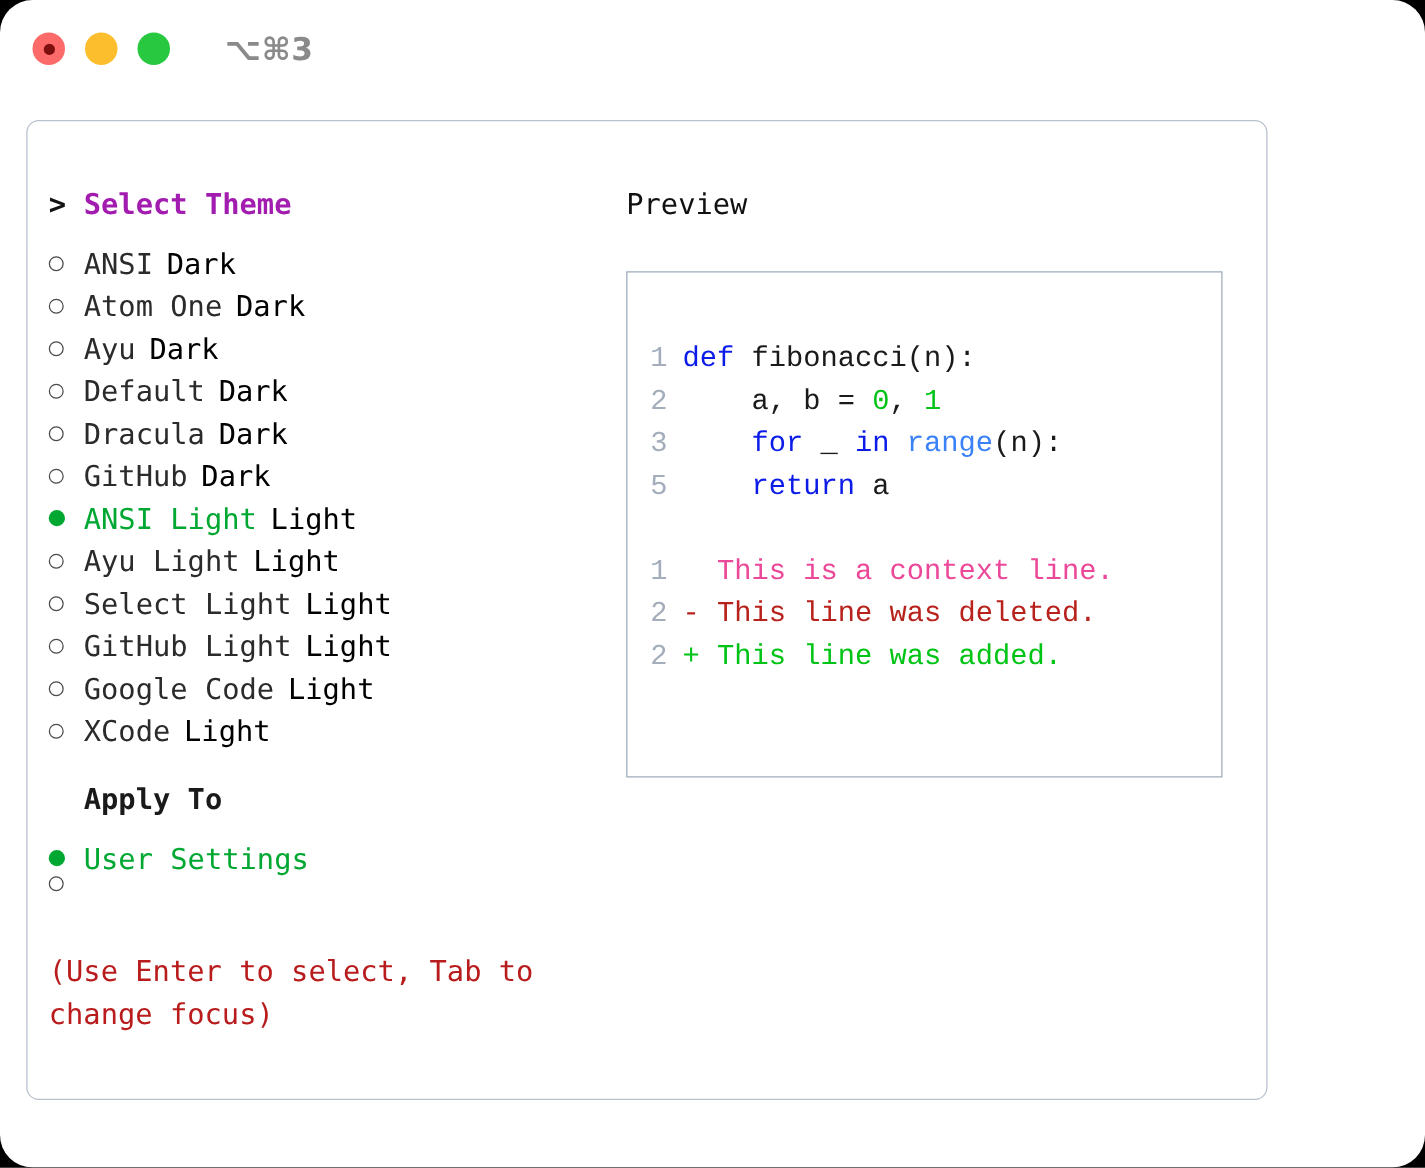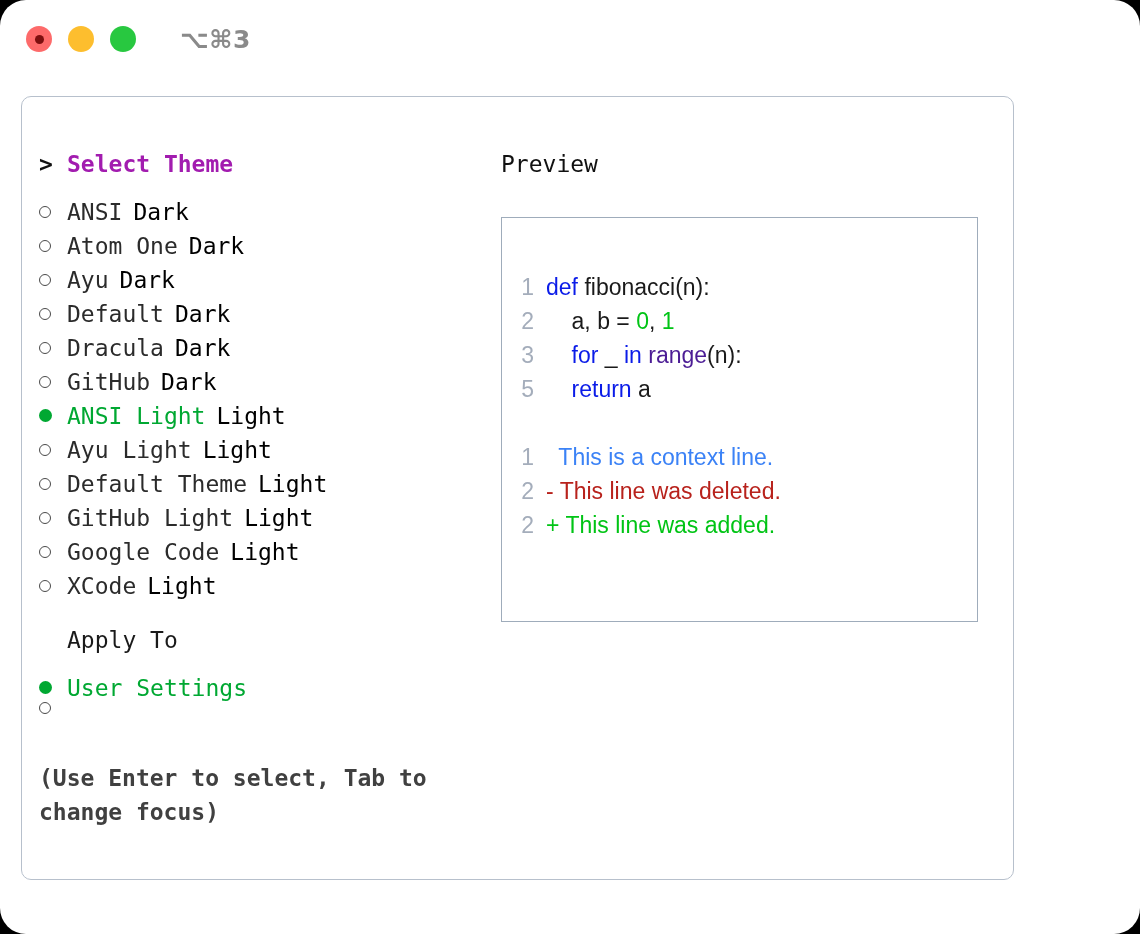--- a/index.html
+++ b/index.html
@@ -146,36 +146,35 @@
   }
   .item-name.sel {
     color: #00a832;
   }
   .item-tag {
     color: #000000;
     padding-left: 11px;
   }
   .section-head {
     color: #1a1a1a;
-    font-weight: normal;
+    font-weight: bold;
     font-size: 23px;
     padding-left: 28px;
   }
 
   .spacer-row { height: 34px; }
 
   .hint {
     position: absolute;
     left: 17px;
     top: 664px;
     width: 420px;
     font-size: 23px;
     line-height: 34px;
-    color: #404040;
-    font-weight: bold;
+    color: #b91c1c;
   }
 
   
   .right-col {
     position: absolute;
     left: 479px;
     top: 50px;
     width: 490px;
   }
   .preview-title {
@@ -196,34 +195,34 @@
   .code-area {
     position: absolute;
     left: 18px;
     top: 52px;
     right: 8px;
   }
   .code-line {
     font-size: 23px;
     line-height: 34px;
     white-space: pre;
-    font-family: Liberation Sans, sans-serif;
+    font-family: Liberation Mono, monospace;
   }
   .lno {
     color: #a4adbb;
     display: inline-block;
     width: 14px;
     text-align: right;
     margin-right: 12px;
   }
   .tok-kw   { color: #0b1ce8; }
-  .tok-fn   { color: #4c1d95; }
+  .tok-fn   { color: #3b82f6; }
   .tok-num  { color: #00c415; }
   .tok-plain{ color: #1a1a1a; }
-  .tok-ctx  { color: #3b82f6; text-align: right; }
+  .tok-ctx  { color: #ec4899; text-align: right; }
   .tok-del  { color: #b8221c; }
   .tok-add  { color: #00c415; }
 
   .code-gap { height: 34px; }
 </style>
 </head>
 <body>
 
 <div class="window">
 
@@ -250,21 +249,21 @@
 
         <div id="theme-list">
             <div class="row"><span class="marker"><span class="bullet-ring"></span></span><span class="item-name">ANSI</span><span class="item-tag">Dark</span></div>
             <div class="row"><span class="marker"><span class="bullet-ring"></span></span><span class="item-name">Atom One</span><span class="item-tag">Dark</span></div>
             <div class="row"><span class="marker"><span class="bullet-ring"></span></span><span class="item-name">Ayu</span><span class="item-tag">Dark</span></div>
             <div class="row"><span class="marker"><span class="bullet-ring"></span></span><span class="item-name">Default</span><span class="item-tag">Dark</span></div>
             <div class="row"><span class="marker"><span class="bullet-ring"></span></span><span class="item-name">Dracula</span><span class="item-tag">Dark</span></div>
             <div class="row"><span class="marker"><span class="bullet-ring"></span></span><span class="item-name">GitHub</span><span class="item-tag">Dark</span></div>
             <div class="row"><span class="marker"><span class="bullet-dot"></span></span><span class="item-name sel">ANSI Light</span><span class="item-tag">Light</span></div>
             <div class="row"><span class="marker"><span class="bullet-ring"></span></span><span class="item-name">Ayu Light</span><span class="item-tag">Light</span></div>
-            <div class="row"><span class="marker"><span class="bullet-ring"></span></span><span class="item-name">Default Theme</span><span class="item-tag">Light</span></div>
+            <div class="row"><span class="marker"><span class="bullet-ring"></span></span><span class="item-name">Select Light</span><span class="item-tag">Light</span></div>
             <div class="row"><span class="marker"><span class="bullet-ring"></span></span><span class="item-name">GitHub Light</span><span class="item-tag">Light</span></div>
             <div class="row"><span class="marker"><span class="bullet-ring"></span></span><span class="item-name">Google Code</span><span class="item-tag">Light</span></div>
             <div class="row"><span class="marker"><span class="bullet-ring"></span></span><span class="item-name">XCode</span><span class="item-tag">Light</span></div>
           </div>
 
         <div class="spacer-row"></div>
 
         <div class="row">
           <span class="section-head">Apply To</span>
         </div>

